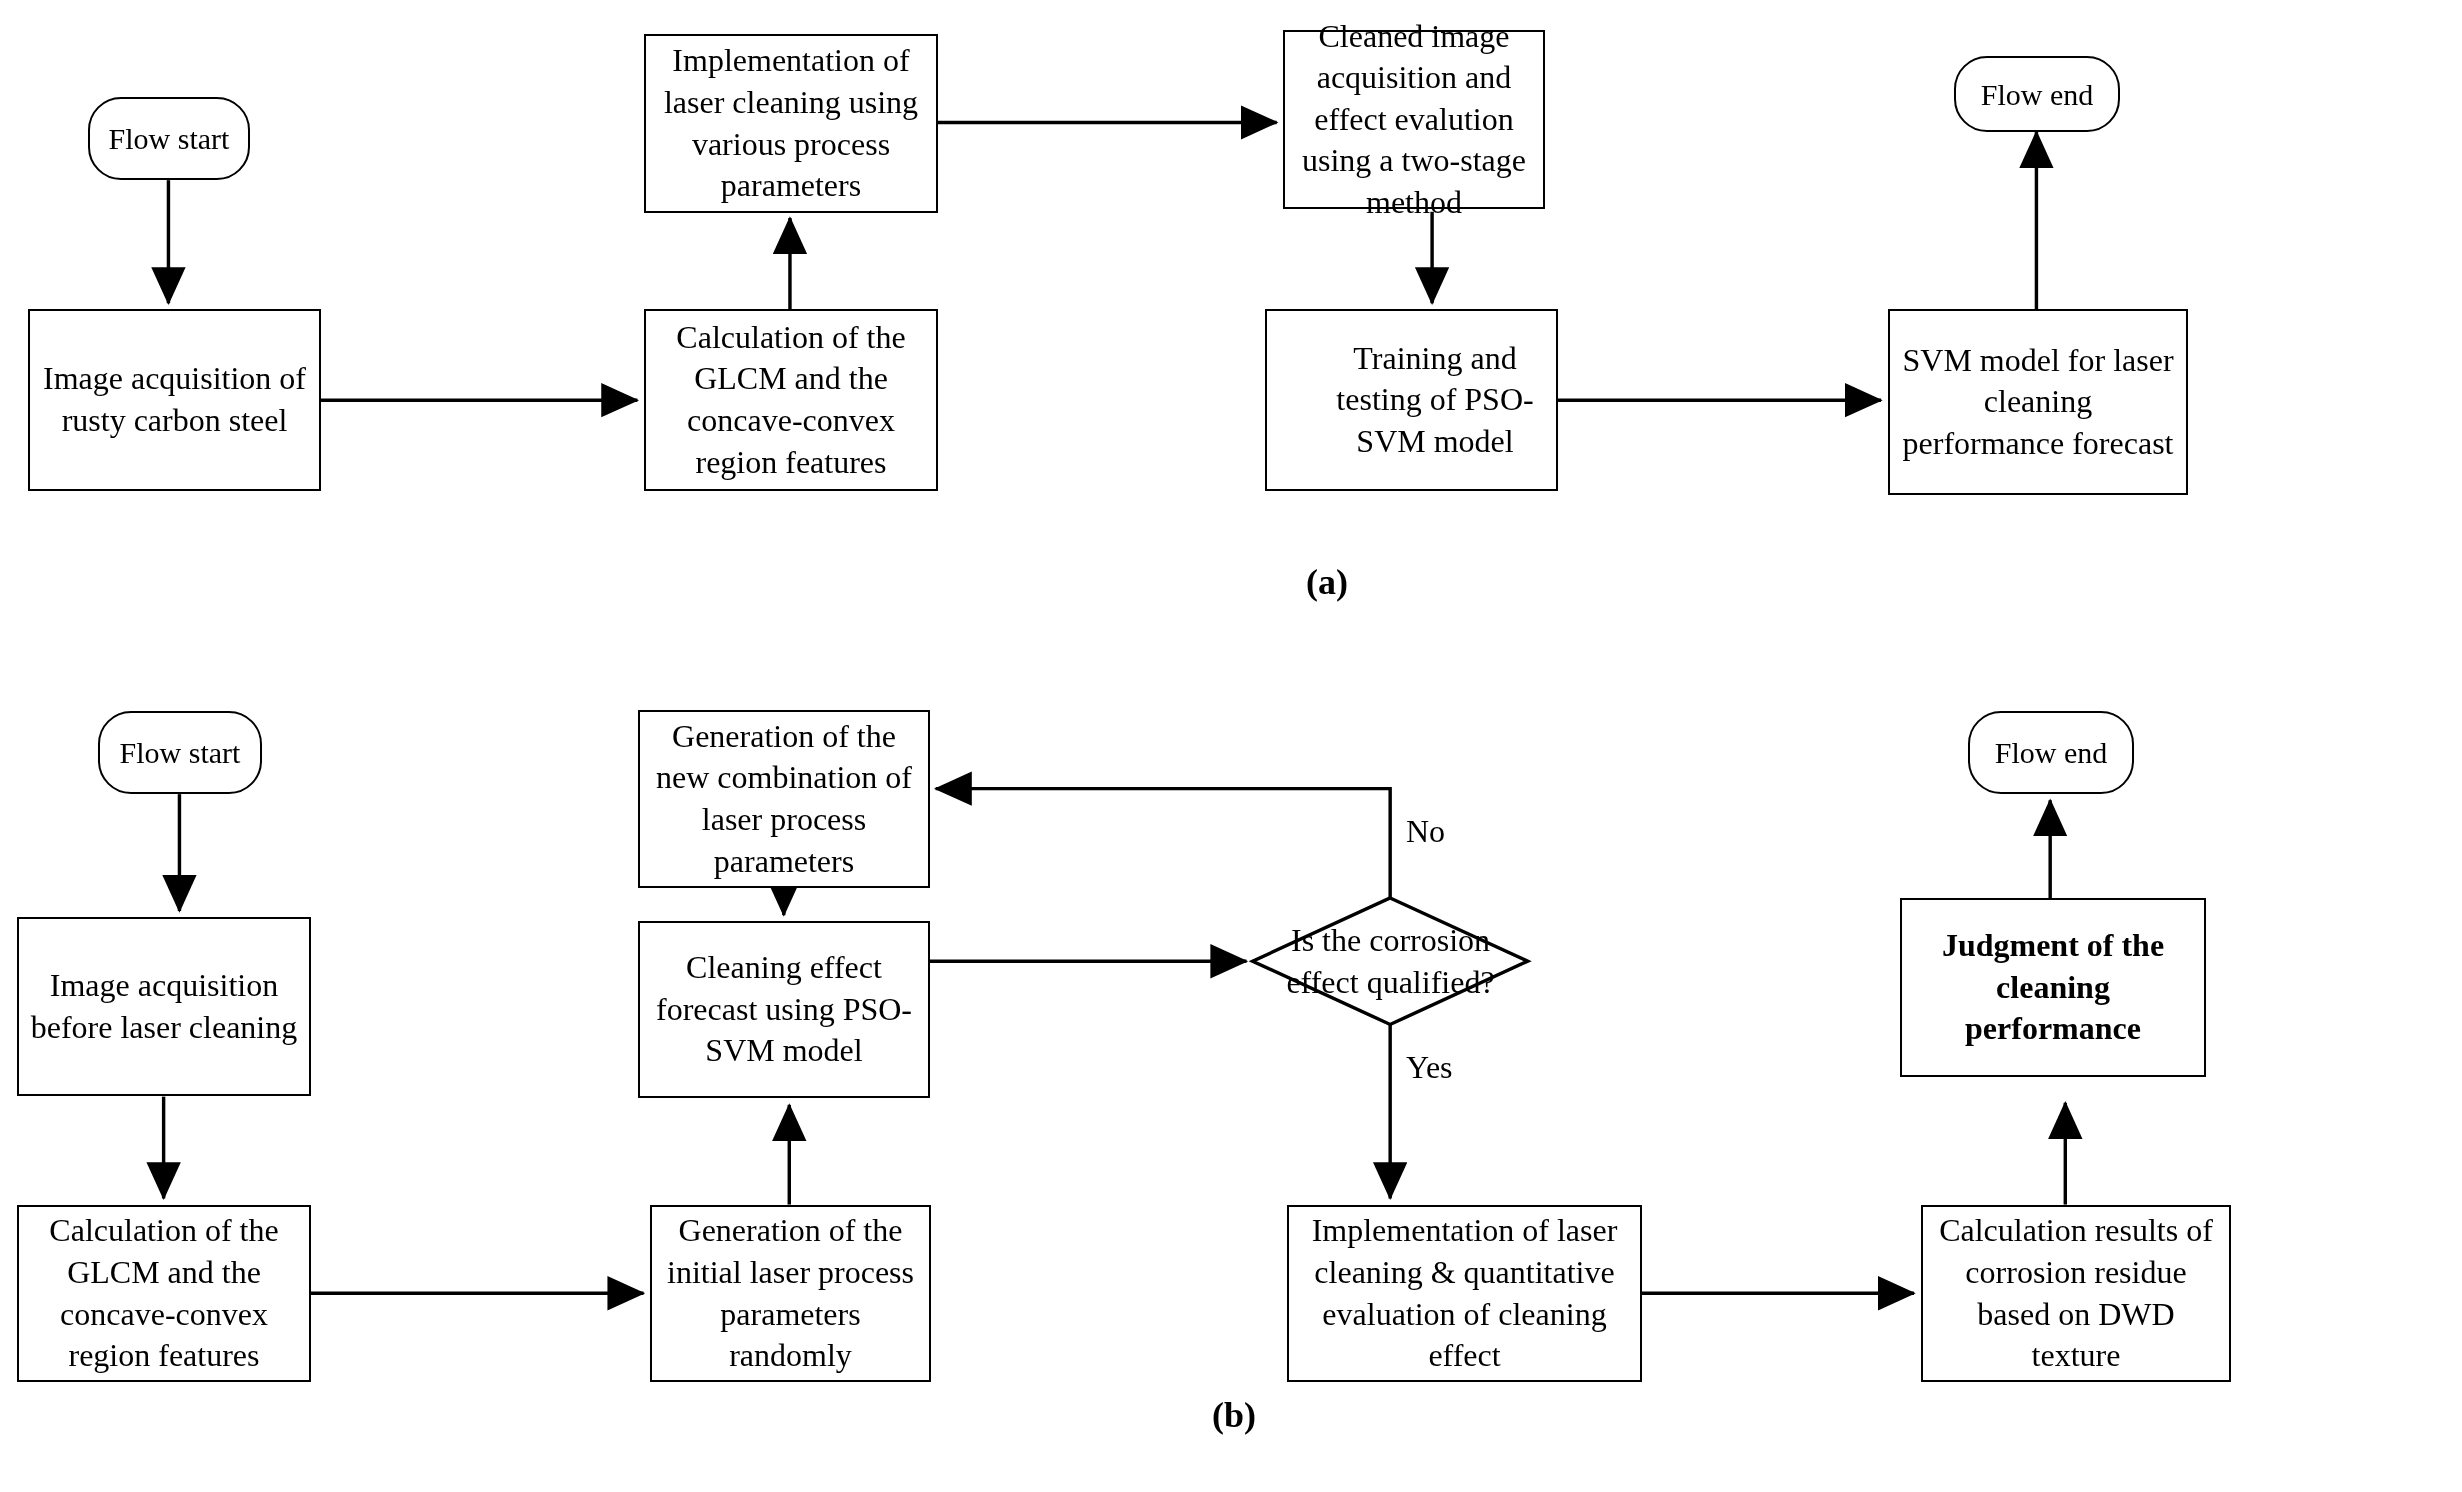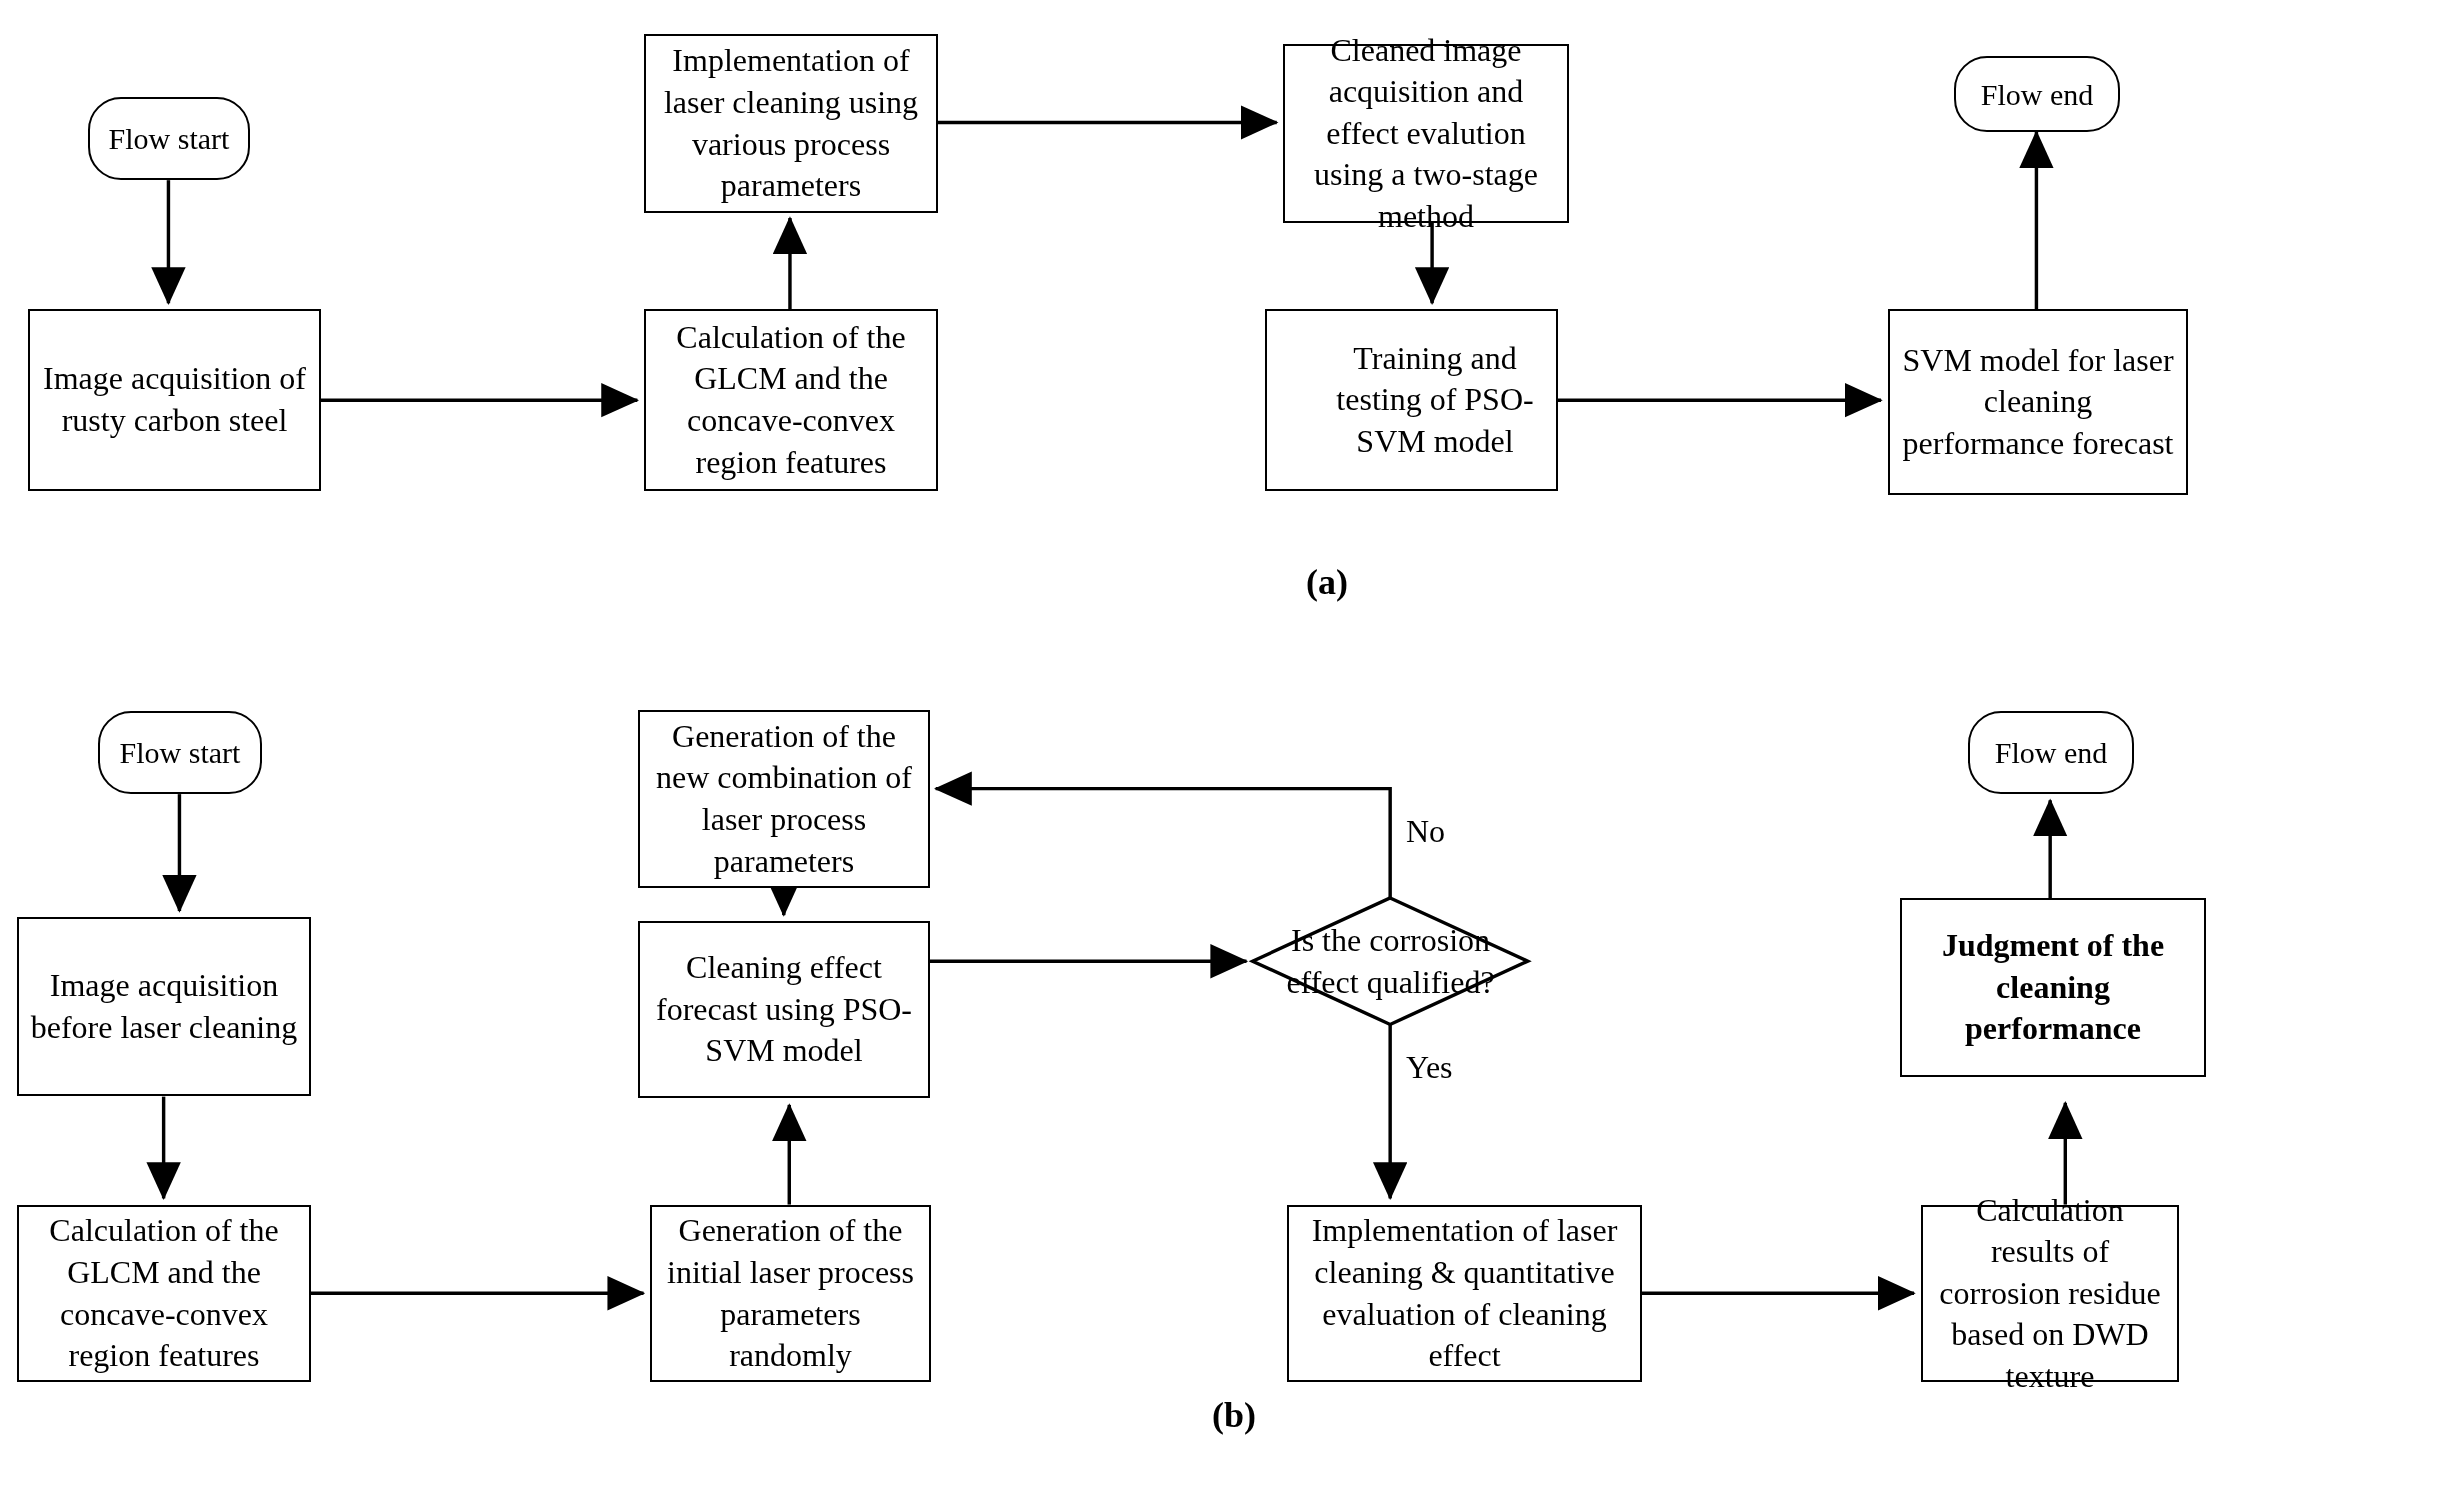--- a/index.html
+++ b/index.html
@@ -135,21 +135,21 @@
   </svg>
 
   <div class="node term" style="left:88px; top:97px; width:162px; height:83px;">
     <span class="txt">Flow start</span>
   </div>
 
   <div class="node proc" style="left:644px; top:34px; width:294px; height:179px;">
     <span class="txt">Implementation of laser cleaning using various process parameters</span>
   </div>
 
-  <div class="node proc" style="left:1283px; top:44px; width:286px; height:179px;align-items:center;">
+  <div class="node proc" style="left:1283px; top:30px; width:262px; height:179px;align-items:center;">
     <span class="txt">Cleaned image acquisition and effect evalution using a two-stage method</span>
   </div>
 
   <div class="node term" style="left:1954px; top:56px; width:166px; height:76px;">
     <span class="txt">Flow end</span>
   </div>
 
   <div class="node proc" style="left:28px; top:309px; width:293px; height:182px;">
     <span class="txt">Image acquisition of rusty carbon steel</span>
   </div>
@@ -201,21 +201,21 @@
   </div>
 
   <div class="node proc" style="left:650px; top:1205px; width:281px; height:177px;">
     <span class="txt">Generation of the initial laser process parameters randomly</span>
   </div>
 
   <div class="node proc" style="left:1287px; top:1205px; width:355px; height:177px;">
     <span class="txt">Implementation of laser cleaning &amp; quantitative evaluation of cleaning effect</span>
   </div>
 
-  <div class="node proc" style="left:1921px; top:1205px; width:258px; height:177px;">
+  <div class="node proc" style="left:1921px; top:1205px; width:310px; height:177px;">
     <span class="txt">Calculation results of corrosion residue based on DWD texture</span>
   </div>
 
   <div class="edge-label" style="left:1406px; top:815px;">No</div>
   <div class="edge-label" style="left:1406px; top:1051px;">Yes</div>
 
   <div class="panel-label" style="left:1212px; top:1397px;">(b)</div>
 
 </div>
 

